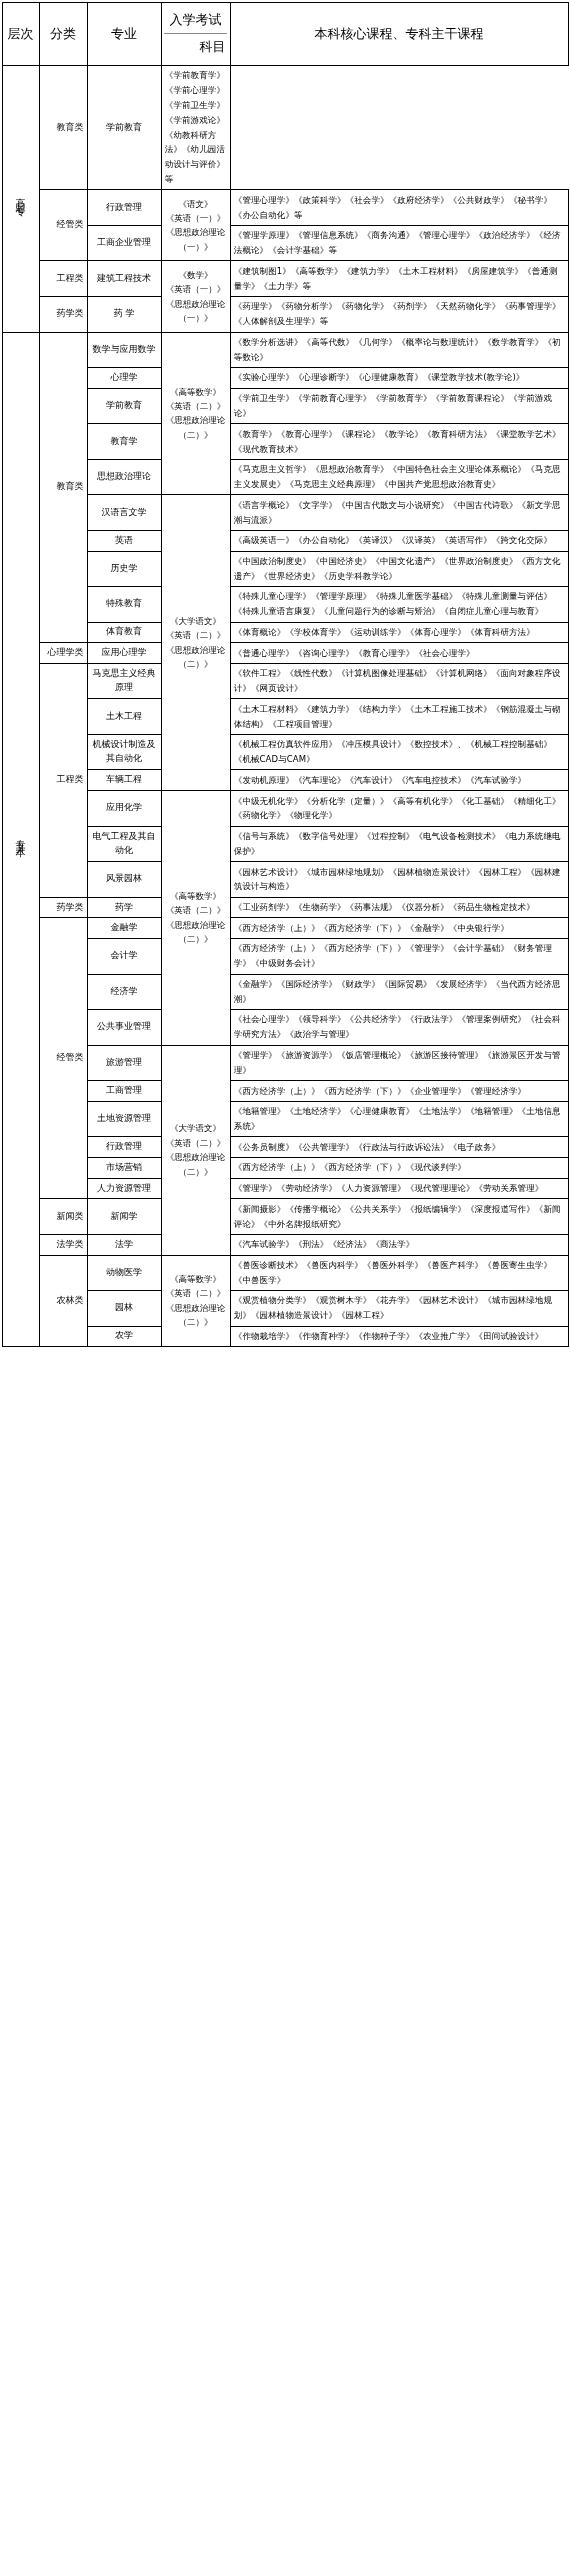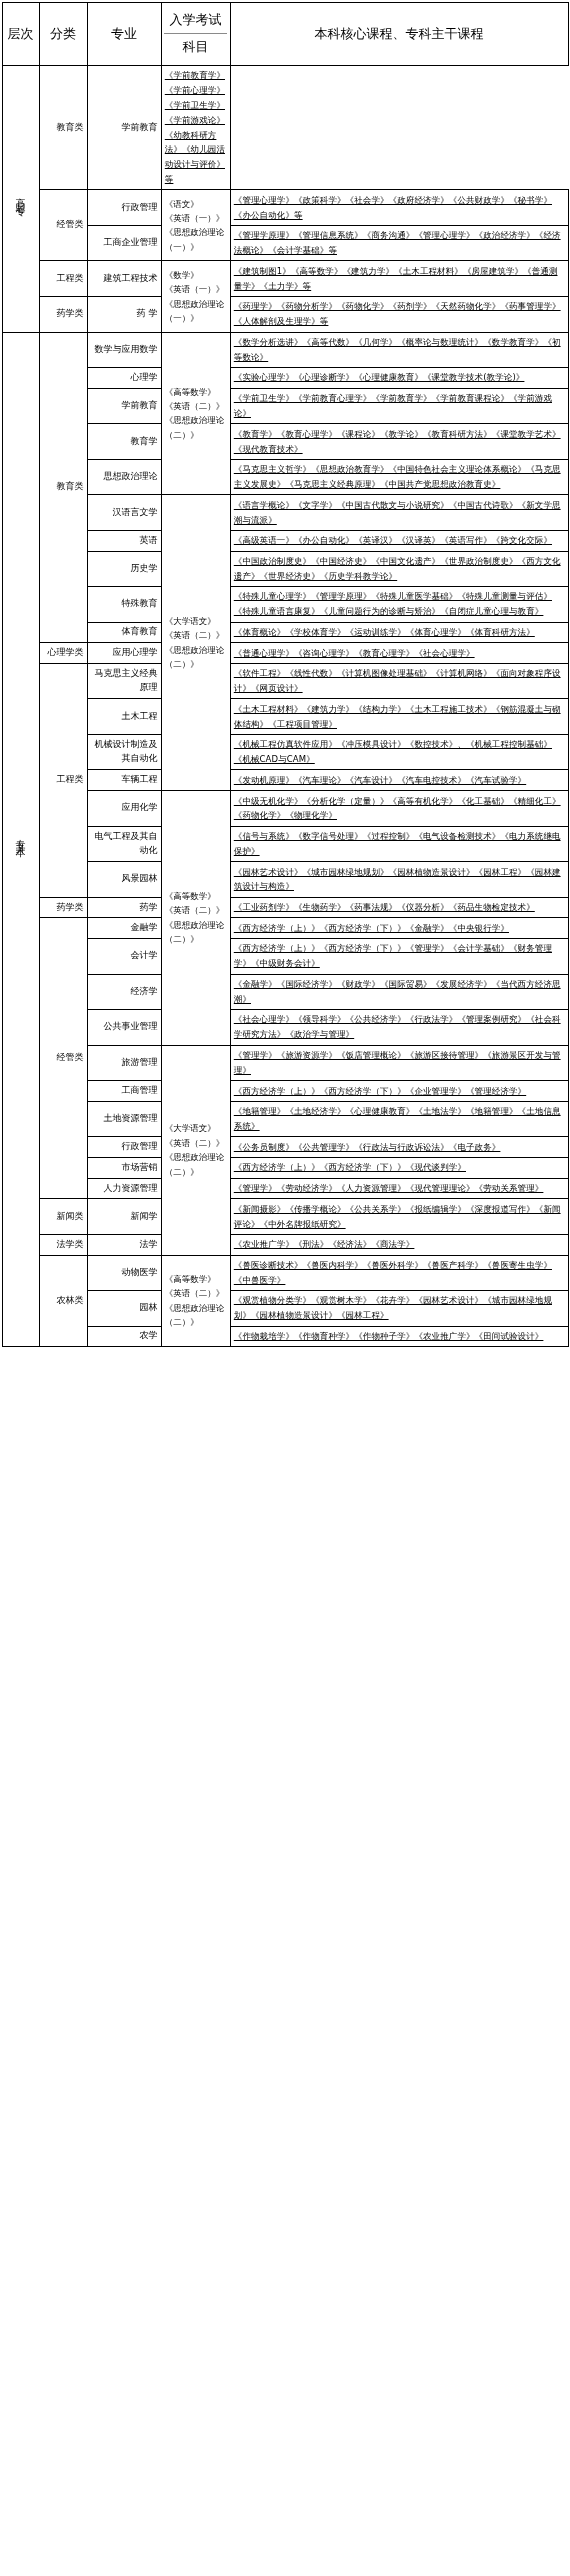--- a/index.html
+++ b/index.html
@@ -48,54 +48,54 @@
   td.exam-head{padding:0;vertical-align:middle;}
   td.exam-head .eh-top{
     display:block;
     padding:4px 1.6px 3.2px;
     border-bottom:0.8px solid #8a8a8a;
     text-align:center;
   }
   td.exam-head .eh-bot{
     display:block;
     padding:3.2px 1.6px 4px;
-    text-align:center;
+    text-align:right;
   }
 
   
   td.level{
     text-align:center;
     vertical-align:middle;
     font-weight:bold;
     font-size:10px;
     letter-spacing:0px;
     padding:1.6px;
   }
   td.level .vtext{
     display:inline-block;
     writing-mode:vertical-rl;
     text-orientation:upright;
     letter-spacing:4px;
     line-height:1.1;
   }
 
   td.cat{text-align:right;vertical-align:middle;font-size:9px;}
-  td.major{text-align:right;vertical-align:middle;font-size:9px;}
+  td.major{text-align:center;vertical-align:middle;font-size:9px;}
   td.exam{
+    text-align:center;
     vertical-align:middle;
     font-size:8.5px;
     line-height:1.7;
   }
   td.course{
     text-align:left;
     vertical-align:middle;
     font-size:8.5px;
     line-height:1.75;
     letter-spacing:0.1px;
-    text-decoration:underline;
   }
 </style>
 </head>
 <body>
 
 <div id="page">
 
   <table class="matrix">
     <colgroup>
       <col class="c-level">
@@ -293,21 +293,21 @@
           <td class="course">《管理学》《劳动经济学》《人力资源管理》《现代管理理论》《劳动关系管理》</td>
         </tr>
         <tr>
           <td class="cat" rowspan="1">新闻类</td>
           <td class="major">新闻学</td>
           <td class="course">《新闻摄影》《传播学概论》《公共关系学》《报纸编辑学》《深度报道写作》《新闻评论》《中外名牌报纸研究》</td>
         </tr>
         <tr>
           <td class="cat" rowspan="1">法学类</td>
           <td class="major">法学</td>
-          <td class="course">《农业推广学》《刑法》《经济法》《商法学》</td>
+          <td class="course">《汽车试验学》《刑法》《经济法》《商法学》</td>
         </tr>
         <tr>
           <td class="cat" rowspan="3">农林类</td>
           <td class="major">动物医学</td>
           <td class="exam" rowspan="3">
             <span class="line" style="display: block;">《高等数学》</span>
             <span class="line" style="display: block;">《英语（二）》</span>
             <span class="line" style="display: block;">《思想政治理论（二）》</span>
           </td>
           <td class="course">《兽医诊断技术》《兽医内科学》《兽医外科学》《兽医产科学》《兽医寄生虫学》《中兽医学》</td>

